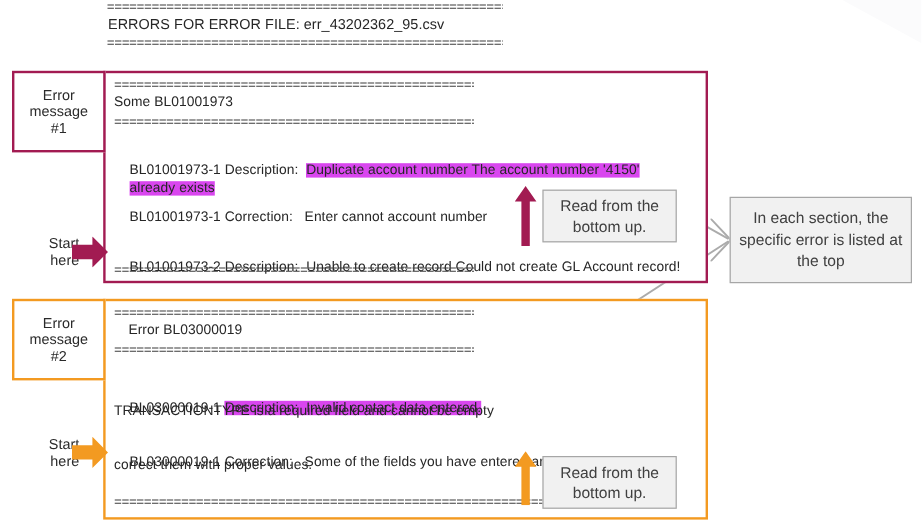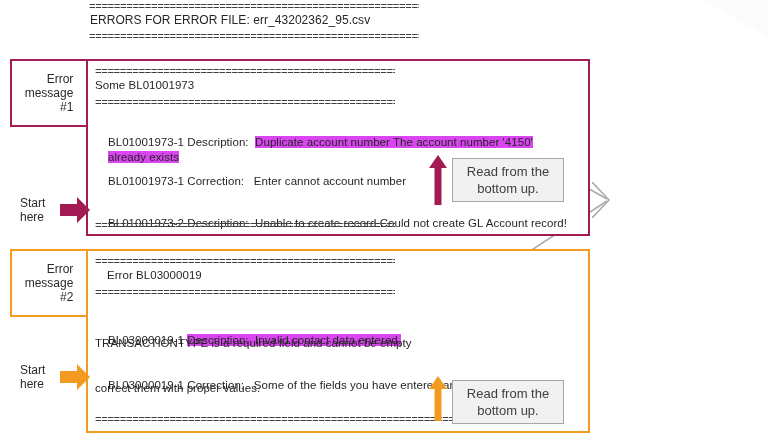--- a/index.html
+++ b/index.html
@@ -59,42 +59,42 @@
     background: #ffffff;
   }
 
   
   .lbl-box {
     position: absolute;
     box-sizing: border-box;
     display: flex;
     align-items: center;
     justify-content: center;
-    text-align: right;
+    text-align: center;
     font-size: 12px;
     line-height: 14px;
     color: #2a2a2a;
     background: #ffffff;
   }
   #lbl1 {
     left: 10px; top: 59px; width: 78px; height: 68px;
     border: 2px solid #A21B52;
   }
   #lbl2 {
     left: 10px; top: 249px; width: 78px; height: 68px;
     border: 2px solid #F39A21;
   }
 
   
   .start-lbl {
     position: absolute;
     font-size: 12px;
     line-height: 14px;
     color: #2a2a2a;
-    text-align: left;
+    text-align: right;
     width: 46px;
   }
   #start1 { left: 20px; top: 196px; }
   #start2 { left: 20px; top: 363px; }
 
   
   .arrow-right { position: absolute; }
 
   
   .arrow-up { position: absolute; }
@@ -216,14 +216,15 @@
   <svg class="arrow-right" style="left:60px; top:197px;" width="30" height="26" viewBox="0 0 30 26" xmlns="http://www.w3.org/2000/svg">
     <path d="M0 7 L17 7 L17 0 L30 13 L17 26 L17 19 L0 19 Z" fill="#A21B52"></path>
   </svg>
   <svg class="arrow-right" style="left:60px; top:364px;" width="30" height="26" viewBox="0 0 30 26" xmlns="http://www.w3.org/2000/svg">
     <path d="M0 7 L17 7 L17 0 L30 13 L17 26 L17 19 L0 19 Z" fill="#F39A21"></path>
   </svg>
 
   <svg style="position:absolute; left:592px; top:182px;" width="18" height="36" viewBox="0 0 18 36" xmlns="http://www.w3.org/2000/svg">
     <path d="M0 0 L17 18 L0 36" stroke="#ABABAB" stroke-width="1.6" fill="none"></path>
   </svg>
+  <div class="callout" id="callout-right">In each section, the specific error is listed at the top</div>
 
 </div>
 
 </body></html>

